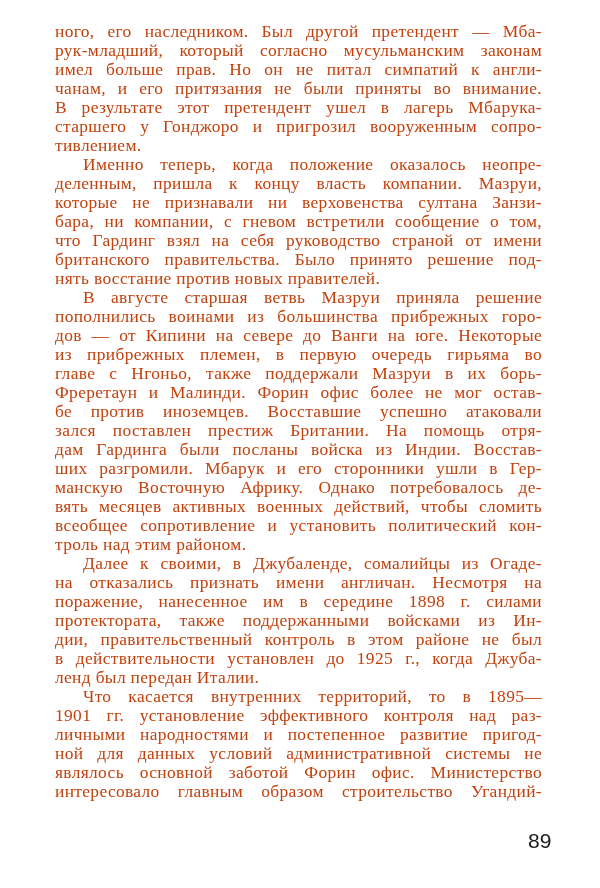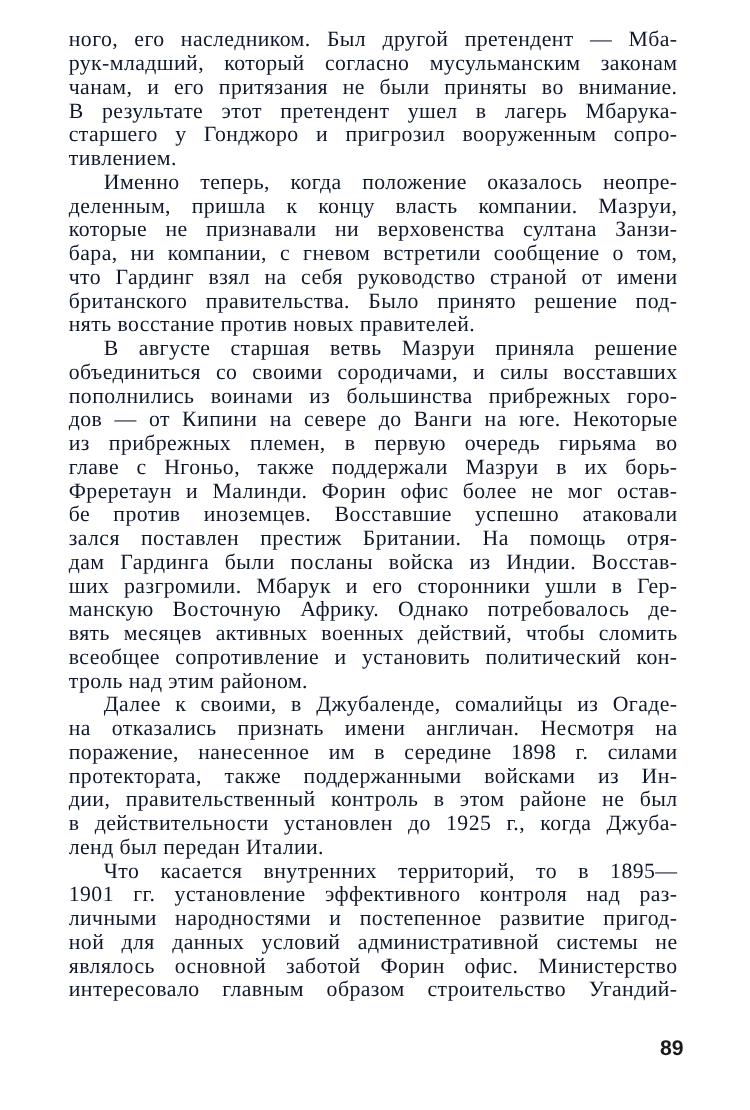--- a/index.html
+++ b/index.html
@@ -1,61 +1,61 @@
 <!DOCTYPE html>
 <html><head>
 <meta charset="utf-8">
 <style>
   html, body { margin: 0; padding: 0; background: #ffffff; }
   body { width: 600px; height: 888px; position: relative; overflow: hidden; }
   .page {
     position: absolute; left: 55px; top: 22px; width: 487px;
     font-family: "Liberation Serif", "DejaVu Serif", serif;
-    font-size: 17.4px; color: #0f172a; letter-spacing: 0.35px;
+    font-size: 17.4px; color: #c2410c; letter-spacing: 0.35px;
   }
   .line {
     display: block; height: 19px; line-height: 19px;
     text-align: justify; text-align-last: justify;
     white-space: nowrap; overflow: visible;
   }
   .line.last { text-align-last: left; }
   .line.indent { padding-left: 28px; }
   .page-number {
     position: absolute; left: 528px; top: 829px;
     font-family: "Liberation Sans", "DejaVu Sans", sans-serif;
-    font-weight: bold; font-size: 17px; color: #1a1a1a;
+    font-weight: normal; font-size: 21px; color: #1a1a1a;
   }
 </style>
 </head>
 <body>
 
 <div class="page">
 
   <div>
     <span class="line">ного, его наследником. Был другой претендент — Мба-</span>
     <span class="line">рук-младший, который согласно мусульманским законам</span>
+    <span class="line">имел больше прав.  Но он не питал  симпатий к англи-</span>
     <span class="line">чанам, и его притязания не были приняты во внимание.</span>
     <span class="line">В результате этот претендент ушел в лагерь Мбарука-</span>
     <span class="line">старшего у Гонджоро и пригрозил вооруженным сопро-</span>
     <span class="line last">тивлением.</span>
   </div>
 
   <div>
     <span class="line indent">Именно теперь, когда положение оказалось неопре-</span>
     <span class="line">деленным, пришла к концу власть компании.  Мазруи,</span>
     <span class="line">которые не признавали ни верховенства султана Занзи-</span>
     <span class="line">бара, ни компании, с гневом встретили сообщение о том,</span>
     <span class="line">что Гардинг взял на себя руководство страной от имени</span>
     <span class="line">британского правительства. Было принято решение под-</span>
     <span class="line last">нять восстание против новых правителей.</span>
   </div>
 
   <div>
     <span class="line indent">В августе старшая ветвь Мазруи приняла решение</span>
-    <span class="line">объединиться со своими сородичами, и силы восставших</span>
     <span class="line">пополнились воинами из большинства прибрежных горо-</span>
     <span class="line">дов — от Кипини на севере до Ванги на юге. Некоторые</span>
     <span class="line">из прибрежных племен, в первую очередь гирьяма  во</span>
     <span class="line">главе с Нгоньо, также поддержали Мазруи в их борь-</span>
     <span class="line">Фреретаун и Малинди. Форин офис более не мог остав-</span>
     <span class="line">бе против иноземцев. Восставшие успешно  атаковали</span>
     <span class="line">зался поставлен престиж Британии. На помощь отря-</span>
     <span class="line">дам Гардинга были посланы войска из Индии. Восстав-</span>
     <span class="line">ших разгромили. Мбарук и его сторонники ушли в Гер-</span>
     <span class="line">манскую Восточную Африку. Однако потребовалось де-</span>

